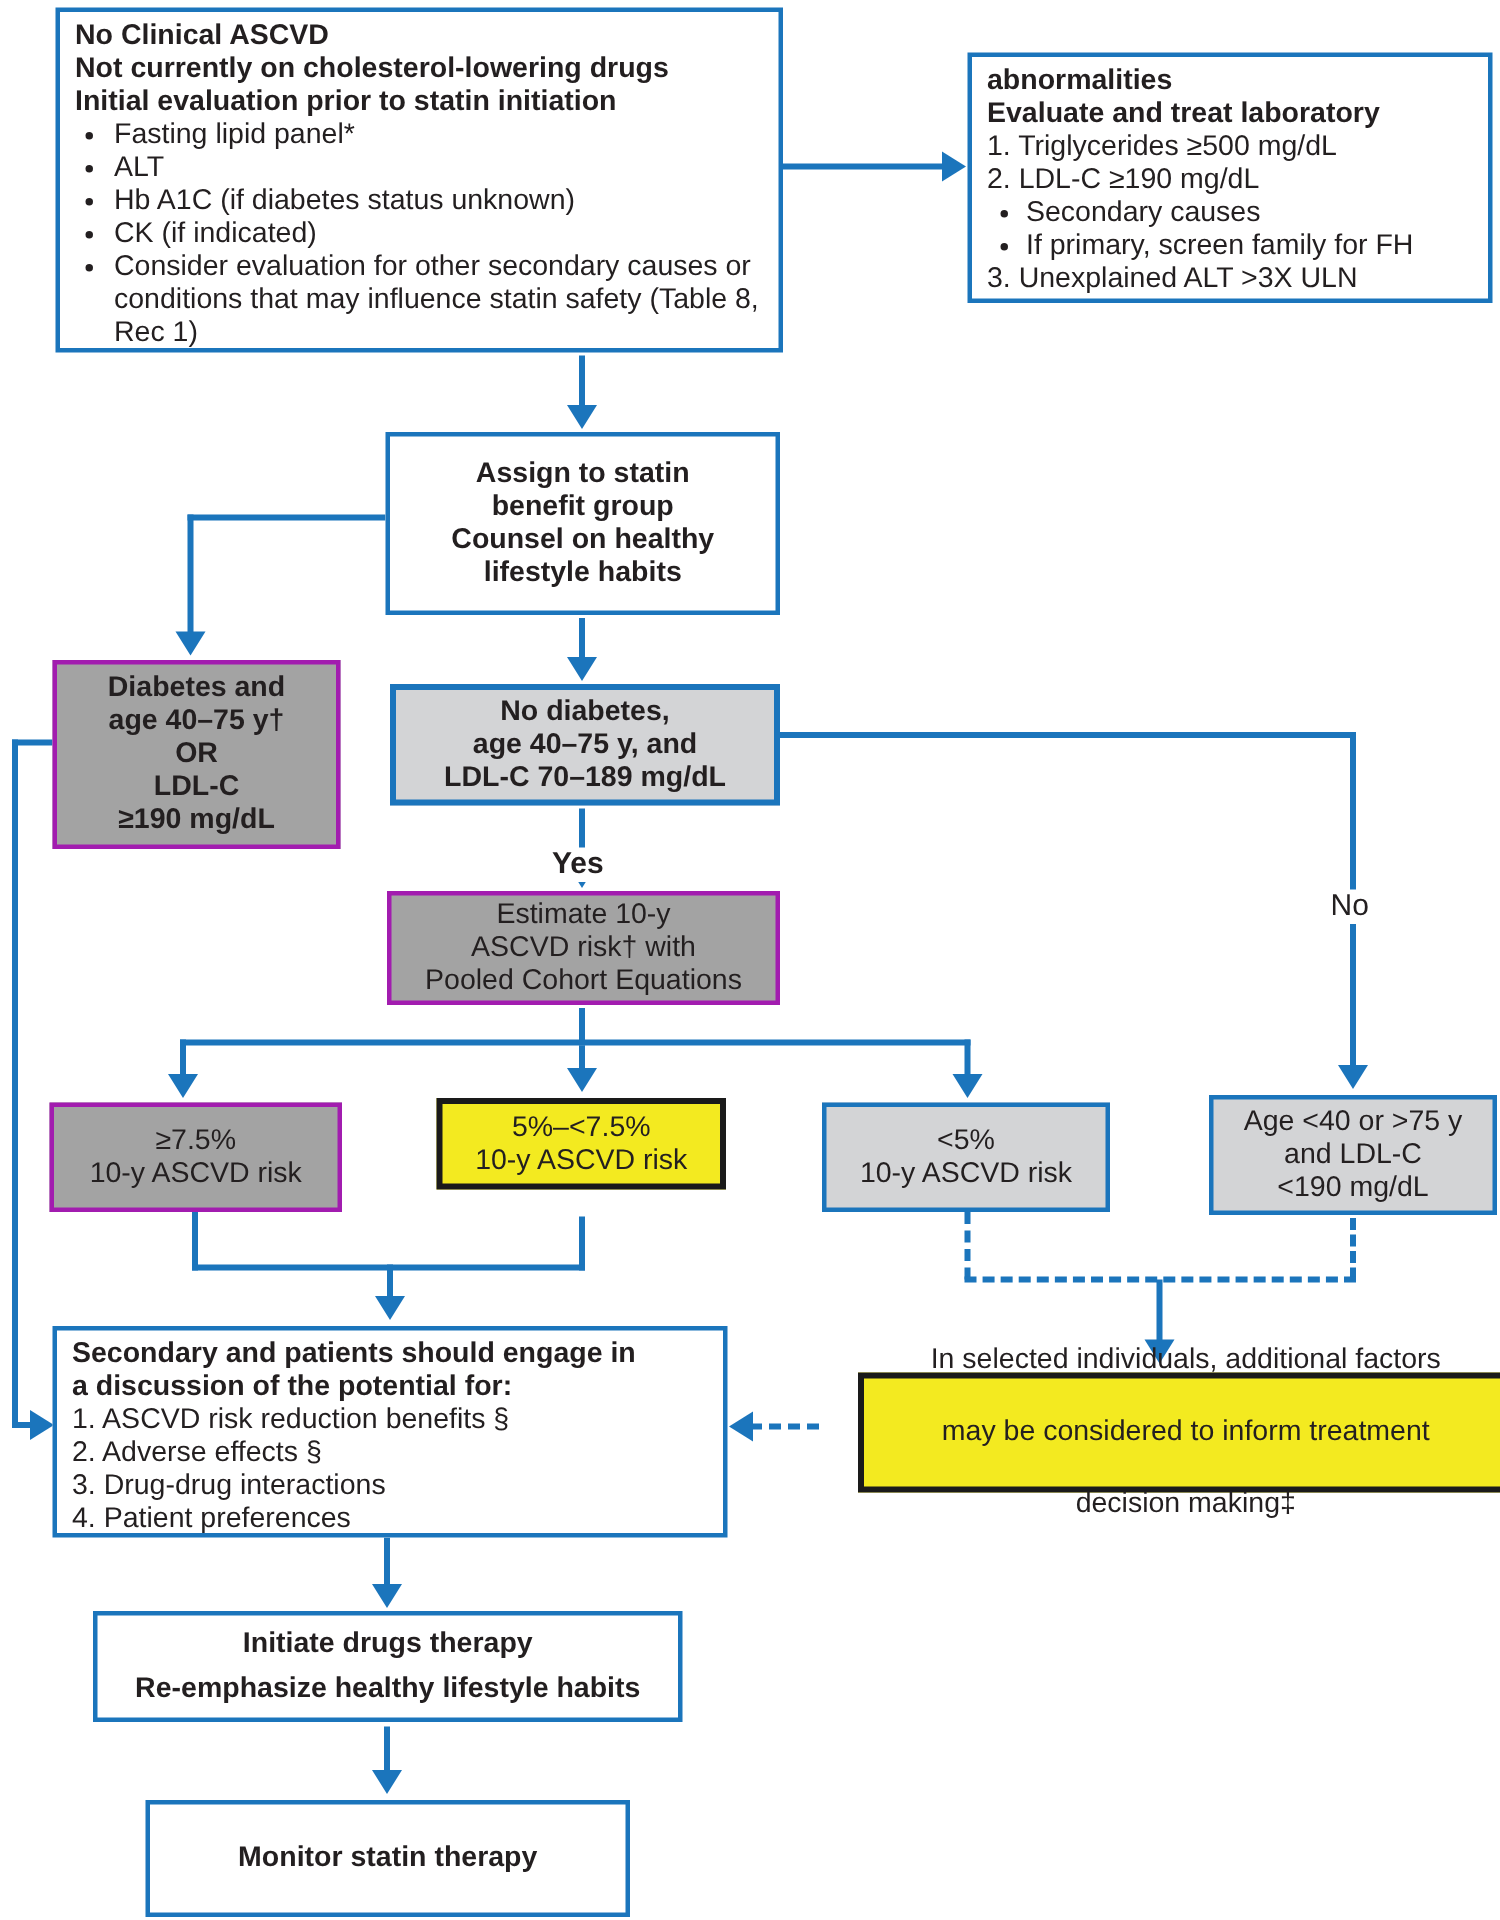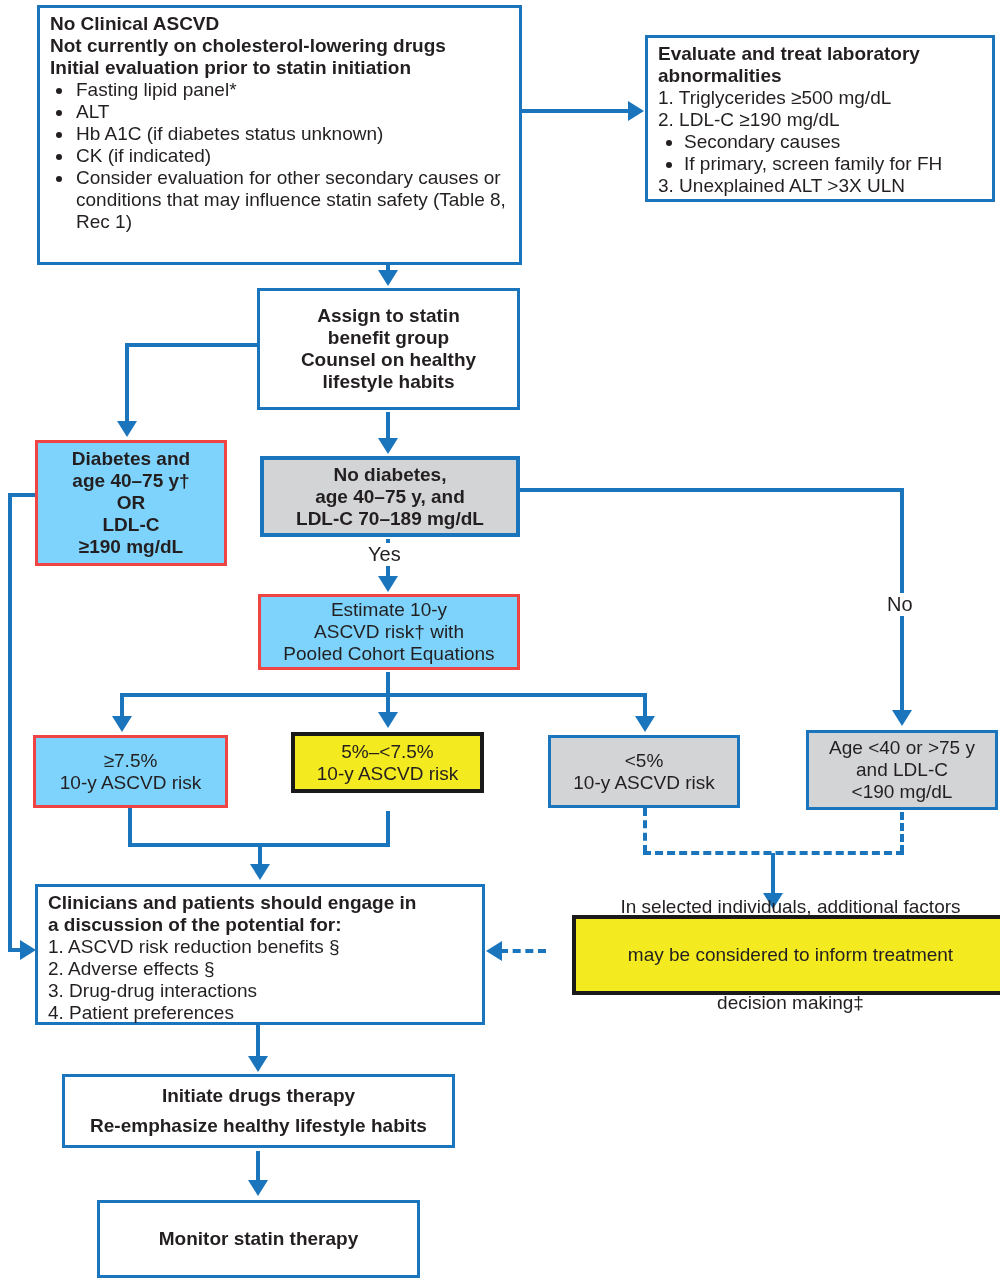--- a/index.html
+++ b/index.html
@@ -6,21 +6,21 @@
   body {
     width:1000px; height:1280px; position:relative; background:#ffffff;
     font-family:"Liberation Sans", sans-serif; color:#231F20;
   }
   .box {
     position:absolute; box-sizing:border-box; background:#fff;
     border:3px solid #1B75BC; font-size:19px; line-height:22px;
   }
   .box.center { display:flex; flex-direction:column; justify-content:center; align-items:center; text-align:center; }
   .bold { font-weight:bold; }
-  .green  { background:#7dd3fc; border:3px solid #ef4444; }
+  .green  { background:#a3a3a3; border:3px solid #a21caf; }
   .gray   { background:#D3D4D6; }
   .yellow { background:#F3EA20; border:4px solid #1A1A1A; }
   .pad { padding:5px 10px; }
   ul.bullets { margin:0; padding:0 0 0 24px; list-style:disc outside; }
   ul.bullets li { padding-left:2px; }
   ul.subbullets { margin:0; padding:0 0 0 26px; list-style:disc outside; }
   .line { position:absolute; background:#1B75BC; }
   .dash-h { position:absolute; height:0; border-top:4px dashed #1B75BC; }
   .dash-v { position:absolute; width:0; border-left:4px dashed #1B75BC; }
   .ah-down  { position:absolute; width:0; height:0; border-left:10px solid transparent; border-right:10px solid transparent; border-top:16px solid #1B75BC; }
@@ -79,39 +79,39 @@
 
 <div class="dash-h" style="left:500px; top:949px; width:46px;"></div>
 <div class="ah-left" style="left:486px; top:941px;"></div>
 
 <div class="line" style="left:256px; top:1025px; width:4px; height:33px;"></div>
 <div class="ah-down" style="left:248px; top:1056px;"></div>
 
 <div class="line" style="left:256px; top:1151px; width:4px; height:31px;"></div>
 <div class="ah-down" style="left:248px; top:1180px;"></div>
 
-<div class="edge-label" style="left:363px; top:543px;">Yes</div>
+<div class="edge-label" style="left:363px; top:565px;font-weight:bold;">Yes</div>
 <div class="edge-label" style="left:882px; top:593px;">No</div>
 
-<div class="box pad" style="left:37px; top:5px; width:485px; height:260px;">
+<div class="box pad" style="left:37px; top:5px; width:485px; height:230px;">
   <div class="bold">No Clinical ASCVD</div>
   <div class="bold">Not currently on cholesterol-lowering drugs</div>
   <div class="bold">Initial evaluation prior to statin initiation</div>
   <ul class="bullets">
     <li>Fasting lipid panel*</li>
     <li>ALT</li>
     <li>Hb A1C (if diabetes status unknown)</li>
     <li>CK (if indicated)</li>
     <li>Consider evaluation for other secondary causes or conditions that may influence statin safety (Table 8, Rec 1)</li>
   </ul>
 </div>
 
 <div class="box pad" style="left:645px; top:35px; width:350px; height:167px;">
+  <div class="bold">abnormalities</div>
   <div class="bold">Evaluate and treat laboratory</div>
-  <div class="bold">abnormalities</div>
   <div>1.  Triglycerides ≥500 mg/dL</div>
   <div>2.  LDL-C ≥190 mg/dL</div>
   <ul class="subbullets">
     <li>Secondary causes</li>
     <li>If primary, screen family for FH</li>
   </ul>
   <div>3.  Unexplained ALT &gt;3X ULN</div>
 </div>
 
 <div class="box center bold" style="left:257px; top:288px; width:263px; height:122px;">
@@ -156,21 +156,21 @@
   <div>10-y ASCVD risk</div>
 </div>
 
 <div class="box center gray" style="left:806px; top:730px; width:192px; height:80px;">
   <div>Age &lt;40 or &gt;75 y</div>
   <div>and LDL-C</div>
   <div>&lt;190 mg/dL</div>
 </div>
 
 <div class="box pad" style="left:35px; top:884px; width:450px; height:141px;">
-  <div class="bold">Clinicians and patients should engage in</div>
+  <div class="bold">Secondary and patients should engage in</div>
   <div class="bold">a discussion of the potential for:</div>
   <div>1.  ASCVD risk reduction benefits §</div>
   <div>2.  Adverse effects §</div>
   <div>3.  Drug-drug interactions</div>
   <div>4.  Patient preferences</div>
 </div>
 
 <div class="box center yellow" style="left:572px; top:915px; width:437px; height:80px;gap:26px;">
   <div>In selected individuals, additional factors</div>
   <div>may be considered to inform treatment</div>

